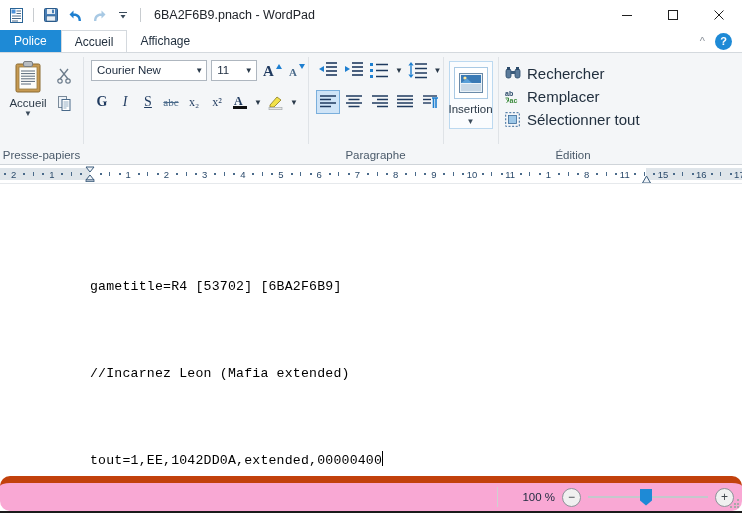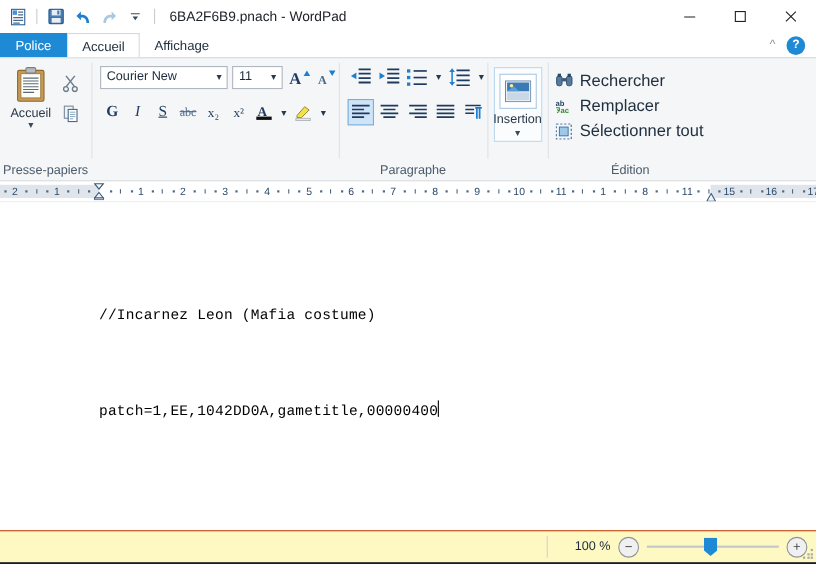--- a/index.html
+++ b/index.html
@@ -261,25 +261,26 @@
   .caret {
     display:inline-block;
     width: 1px; height: 15px;
     background:#000;
     vertical-align: -2px;
   }
 
   
   .statusbar {
     height: 28px;
-    background: #fef9c3;
-    border-top: 1px solid #c2410c;
+    background: #f9a8d4;
+    border-top: 7px solid #c2410c;
     display: flex; align-items: center;
     position: relative;
     flex: none;
+    border-radius: 10px;
   }
   .sb-sep {
     position:absolute; left: 497px; top: 4px; bottom: 4px;
     width: 1px; background: #d0d0d0;
   }
   .zoomwrap {
     position: absolute; right: 8px;
     display:flex; align-items:center; gap: 7px;
   }
   .zoom-pct { font-size: 11.5px; color:#1b2a3d; }
@@ -752,22 +753,23 @@
             <rect x="1" y="14" width="8" height="1.6" fill="#f0f4f8" stroke="#3a5a7a" stroke-width="0.8"></rect>
           </svg></div>
         <div class="right-marker" style="left: 645.81px;"><svg width="9" height="9" viewBox="0 0 9 9">
             <path d="M4.5 1 L8.5 8 L0.5 8 Z" fill="#f0f4f8" stroke="#3a5a7a" stroke-width="1"></path>
           </svg></div>
       </div>
   </div>
 
   <div class="docarea">
     <div class="doctext">
-      <div>//Incarnez Leon (Mafia costume)</div>
-      <div><span>patch=1,EE,1042DD0A,gametitle,00000400</span><span class="caret"></span></div>
+      <div>gametitle=R4 [53702] [6BA2F6B9]</div>
+      <div>//Incarnez Leon (Mafia extended)</div>
+      <div><span>tout=1,EE,1042DD0A,extended,00000400</span><span class="caret"></span></div>
     </div>
   </div>
 
   <div class="statusbar">
     <div class="sb-sep"></div>
     <div class="zoomwrap">
       <div class="zoom-pct">100 %</div>
       <div class="circ-btn">−</div>
       <div class="slider">
         <div class="slider-rail"></div>

